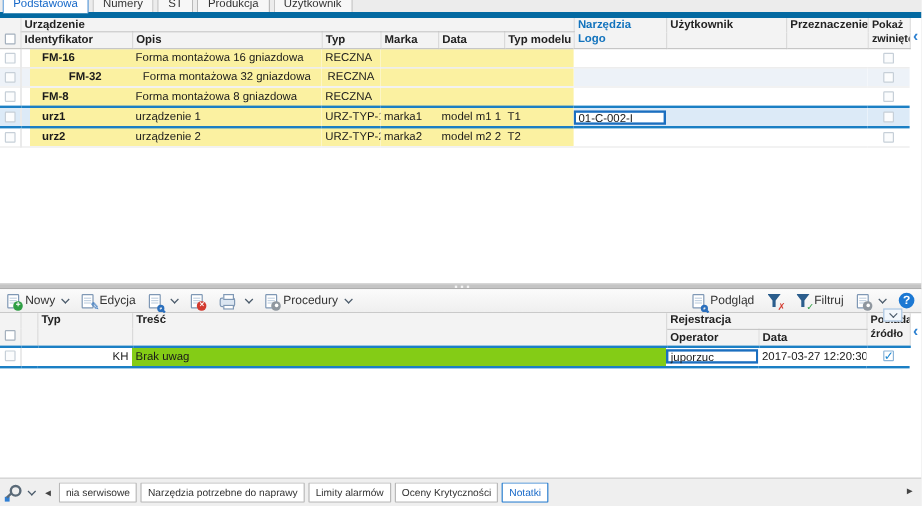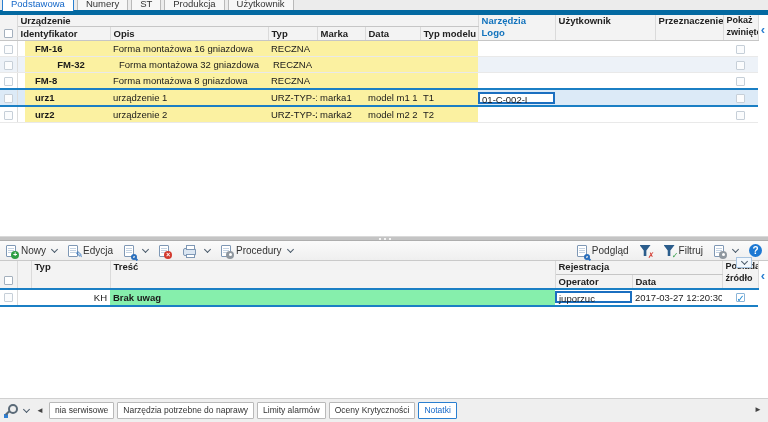--- a/index.html
+++ b/index.html
@@ -360,21 +360,21 @@
       <tr class="h2">
         <th class="blue">Operator</th>
         <th>Data</th>
       </tr>
     </thead>
     <tbody>
       <tr class="sel" style="--bg:#fff;">
         <td class="cbc" style="background:#fff;"><span class="cbx dim"></span></td>
         <td style="background:#fff;"></td>
         <td style="background:#fff;text-align:right;">KH</td>
-        <td style="background:#86efac;font-weight:bold;">Brak uwag</td>
+        <td style="background:#84cc16;">Brak uwag</td>
         <td class="nopad" style="background:#fff;">
             <div class="selcell">juporzuc</div>
           </td>
         <td style="background:#fff;">2017-03-27 12:20:30</td>
         <td class="chk" style="background:#fff;"><span class="cbx checked"></span></td>
       </tr>
     </tbody>
   </table>
   <div class="edge" style="top:261px;height:41px;">
     <span class="edge-chev"></span>

